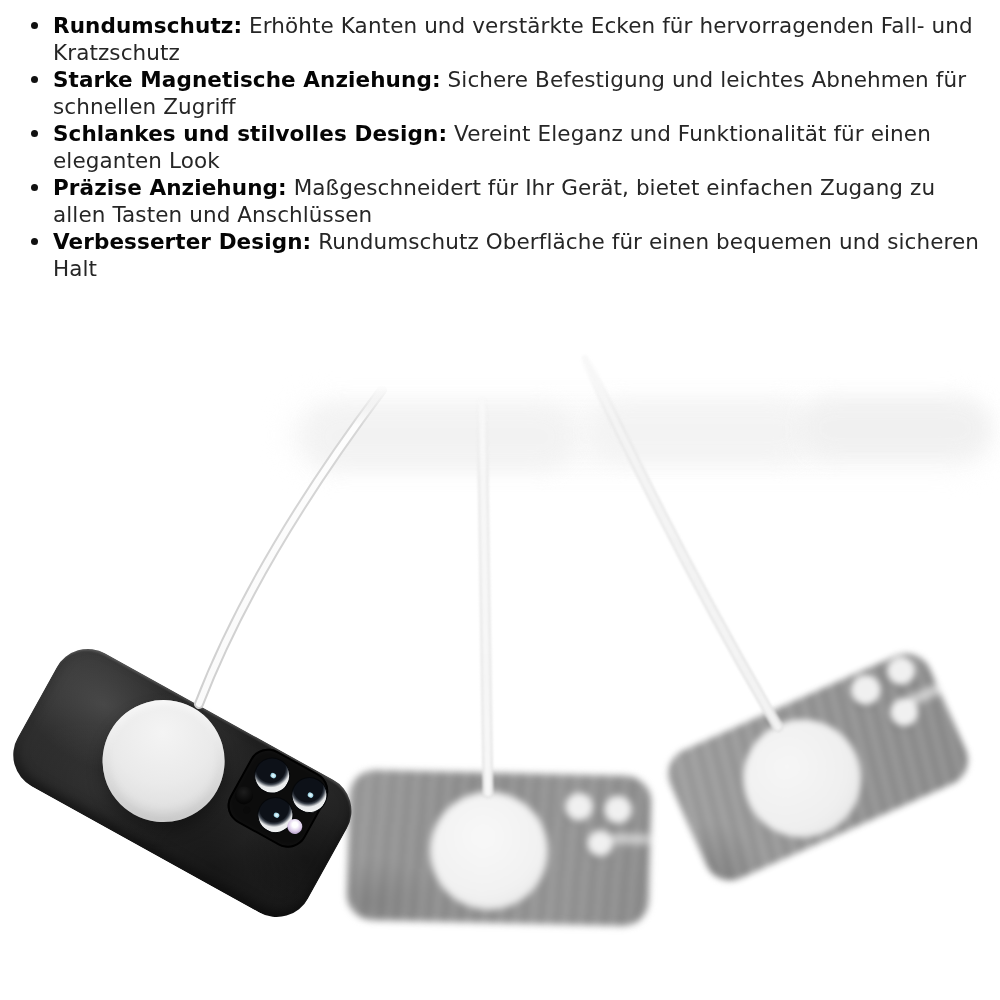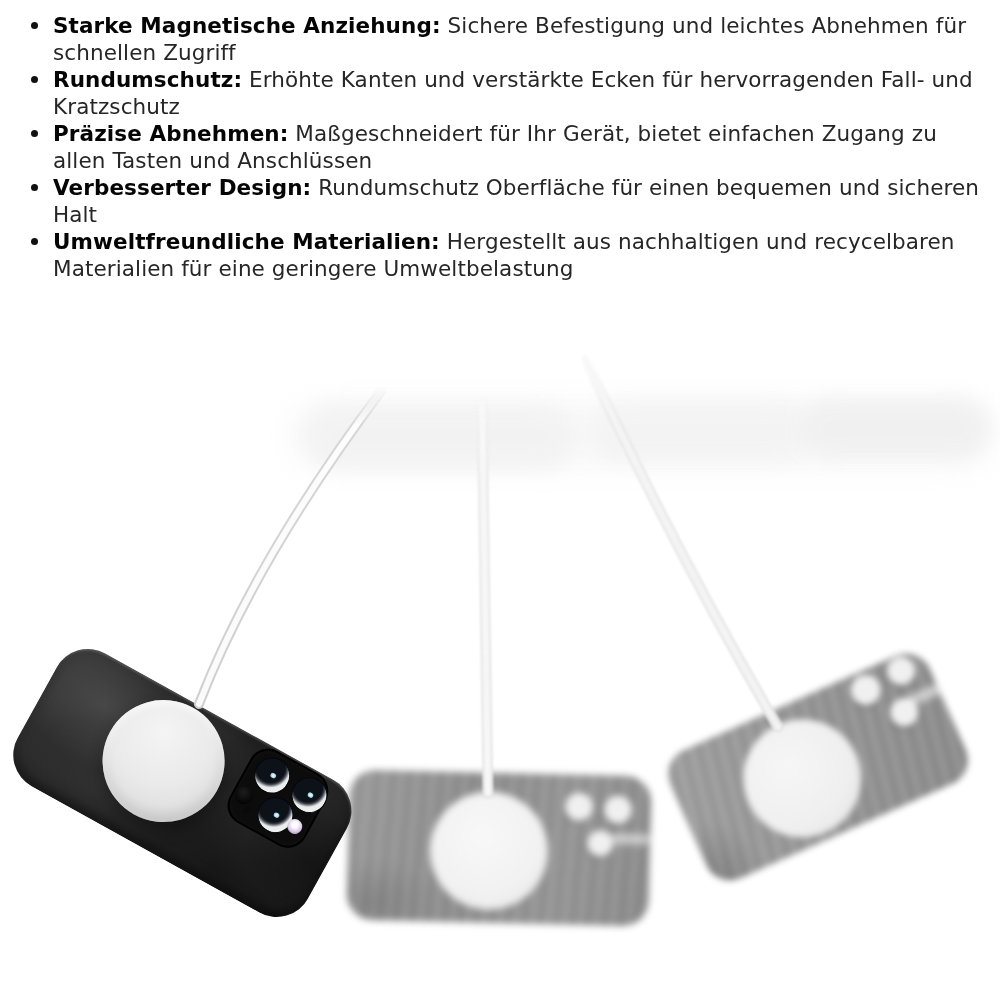--- a/index.html
+++ b/index.html
@@ -98,37 +98,37 @@
   .z1{z-index:1}.z2{z-index:2}.z3{z-index:3}.z4{z-index:4}
 </style>
 </head>
 <body>
 
 <div class="page">
 
   <ul class="features">
     <li>
       <span class="dot"></span>
+      <strong>Rundumschutz:</strong><span> Erhöhte Kanten und verstärkte Ecken für hervorragenden Fall- und Kratzschutz</span>
+    </li>
+    <li>
+      <span class="dot"></span>
       <strong>Starke Magnetische Anziehung:</strong><span> Sichere Befestigung und leichtes Abnehmen für schnellen Zugriff</span>
     </li>
     <li>
       <span class="dot"></span>
-      <strong>Rundumschutz:</strong><span> Erhöhte Kanten und verstärkte Ecken für hervorragenden Fall- und Kratzschutz</span>
-    </li>
-    <li>
-      <span class="dot"></span>
-      <strong>Präzise Abnehmen:</strong><span> Maßgeschneidert für Ihr Gerät, bietet einfachen Zugang zu allen Tasten und Anschlüssen</span>
+      <strong>Schlankes und stilvolles Design:</strong><span> Vereint Eleganz und Funktionalität für einen eleganten Look</span>
+    </li>
+    <li>
+      <span class="dot"></span>
+      <strong>Präzise Anziehung:</strong><span> Maßgeschneidert für Ihr Gerät, bietet einfachen Zugang zu allen Tasten und Anschlüssen</span>
     </li>
     <li>
       <span class="dot"></span>
       <strong>Verbesserter Design:</strong><span> Rundumschutz Oberfläche für einen bequemen und sicheren Halt</span>
-    </li>
-    <li>
-      <span class="dot"></span>
-      <strong>Umweltfreundliche Materialien:</strong><span> Hergestellt aus nachhaltigen und recycelbaren Materialien für eine geringere Umweltbelastung</span>
     </li>
   </ul>
 
   <div class="scene">
 
     <div class="haze haze-a z1"></div>
     <div class="haze haze-b z1"></div>
     <div class="haze haze-c z1"></div>
     <div class="haze haze-d z1"></div>
 

